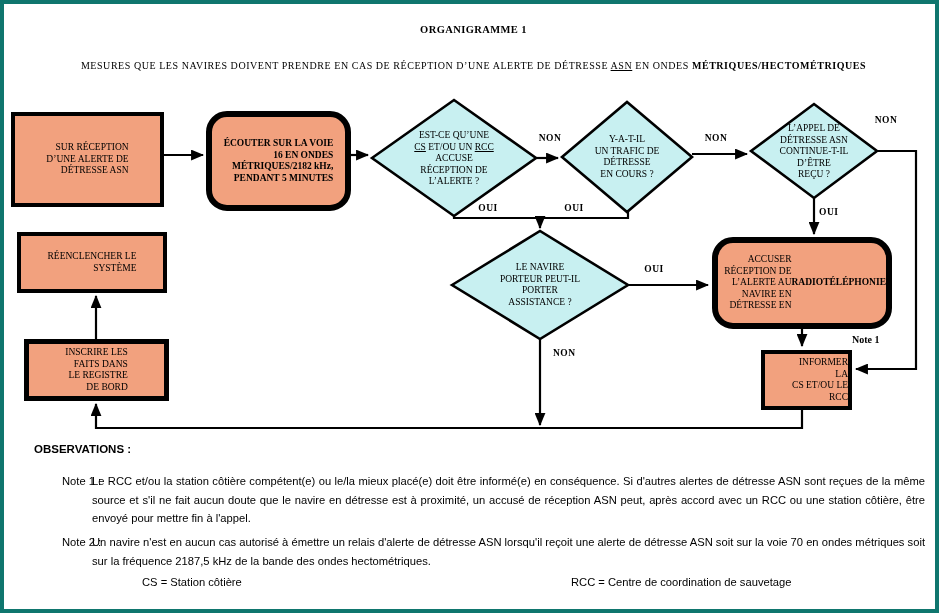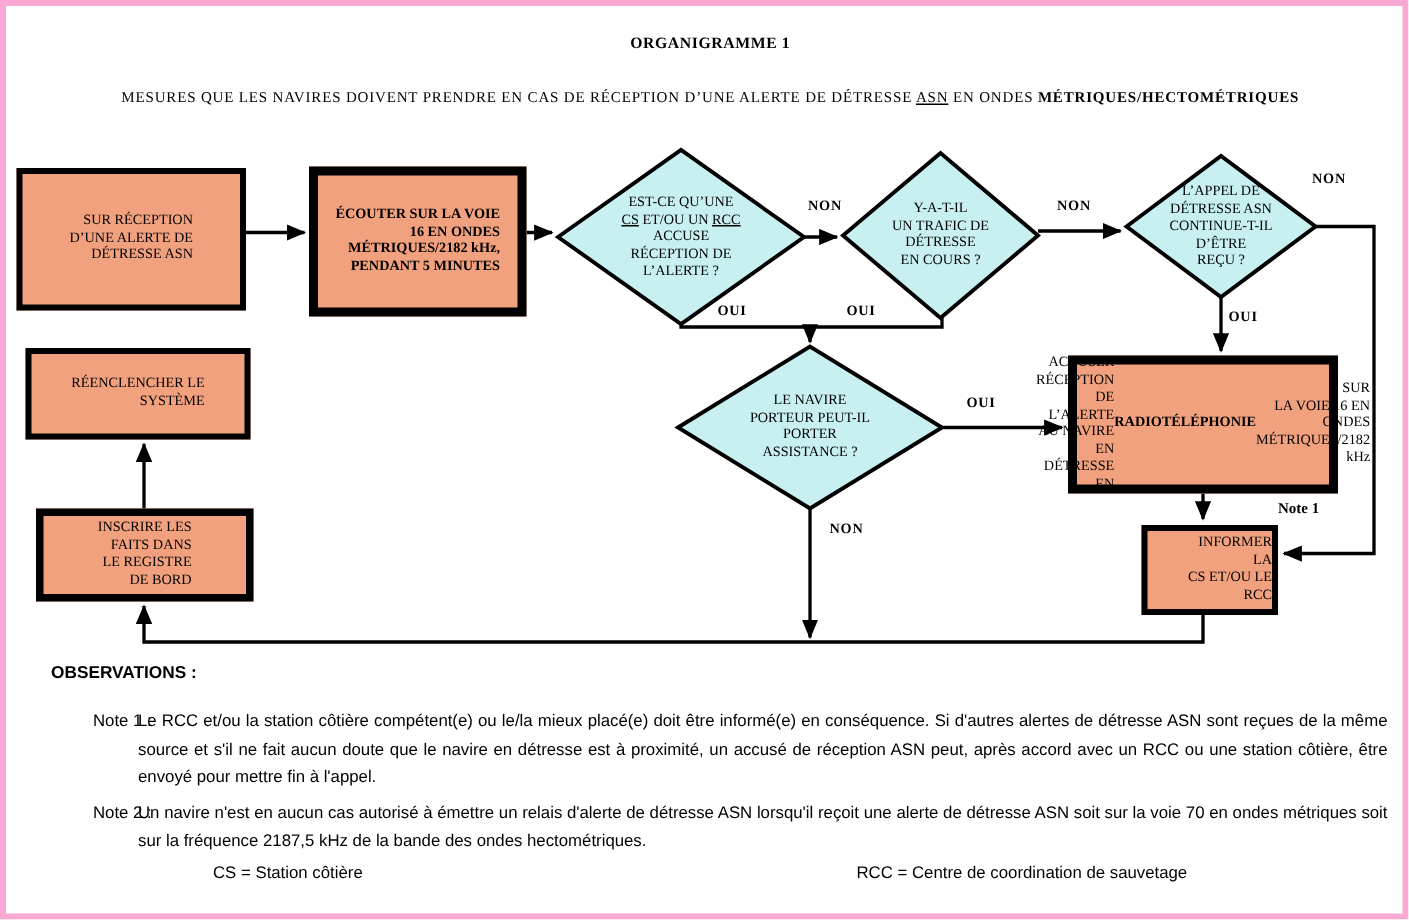--- a/index.html
+++ b/index.html
@@ -1,39 +1,39 @@
 <!DOCTYPE html>
 <html style="--box-fill: #F2A17E; --diamond-fill: #C8F0F1;"><head>
 <meta charset="utf-8">
 <style>
   html,body{margin:0;padding:0;background:#fff;}
   .page{
     position:relative; width:939px; height:613px; box-sizing:border-box;
-    border:4px solid #f9a8d4; background:#fff; overflow:hidden;
+    border:4px solid #0f766e; background:#fff; overflow:hidden;
     font-family:"Liberation Serif", serif; color:#000;
   }
   .title{
     position:absolute; left:0; top:20px; width:939px; text-align:center;
     font-size:10.5px; font-weight:bold; letter-spacing:.4px;
   }
   .subtitle{
     position:absolute; left:0; top:56px; width:939px; text-align:center;
     font-size:10px; letter-spacing:.55px; white-space:nowrap;
   }
   .subtitle .u{text-decoration:underline;}
   .subtitle .b{font-weight:bold;}
   svg.connectors{position:absolute; left:0; top:0; width:939px; height:613px;}
   .conn{stroke:#000; stroke-width:2.2; fill:none;}
   .diamond{fill:var(--diamond-fill,#C8F0F1); stroke:#000; stroke-width:2.6;}
   .node{
     position:absolute; box-sizing:border-box; background:var(--box-fill,#F2A17E);
     border:4px solid #000; display:flex; align-items:center; justify-content:center;
     text-align:right; font-size:9.5px; line-height:11.5px; white-space:pre-line;
   }
-  .node.thick{border-width:6px;}
+  .node.thick{border-width:6px;border-radius:21px;}
   .node.med{border-width:5px;}
   .node .b{font-weight:bold;}
   .dtext{
     position:absolute; text-align:center; font-size:9.5px; line-height:11.5px;
     white-space:pre-line; pointer-events:none;
   }
   .dtext .u{text-decoration:underline;}
   .elabel{
     position:absolute; font-weight:bold; font-size:9.5px; letter-spacing:.5px;
     text-align:center; white-space:nowrap;
@@ -107,23 +107,21 @@
 SYSTÈME</div>
 
   <div class="node med" style="left:20px; top:335px; width:145px; height:62px;">INSCRIRE LES
 FAITS DANS
 LE REGISTRE
 DE BORD</div>
 
   <div class="node thick" style="left:708px; top:233px; width:180px; height:92px;"><span>ACCUSER RÉCEPTION DE
 L’ALERTE AU NAVIRE EN
 DÉTRESSE EN
-</span><span class="b">RADIOTÉLÉPHONIE</span><span> SUR
-LA VOIE 16 EN ONDES
-MÉTRIQUES/2182 kHz</span></div>
+</span><span class="b">RADIOTÉLÉPHONIE</span></div>
 
   <div class="node" style="left:757px; top:346px; width:91px; height:60px;padding-left:22px;">INFORMER LA
 CS ET/OU LE
 RCC</div>
 
   <div class="dtext" style="left:385px; top:126px; width:130px;"><span>EST-CE QU’UNE
 </span><span class="u">CS</span><span> ET/OU UN </span><span class="u">RCC</span><span>
 ACCUSE
 RÉCEPTION DE
 L’ALERTE ?</span></div>

